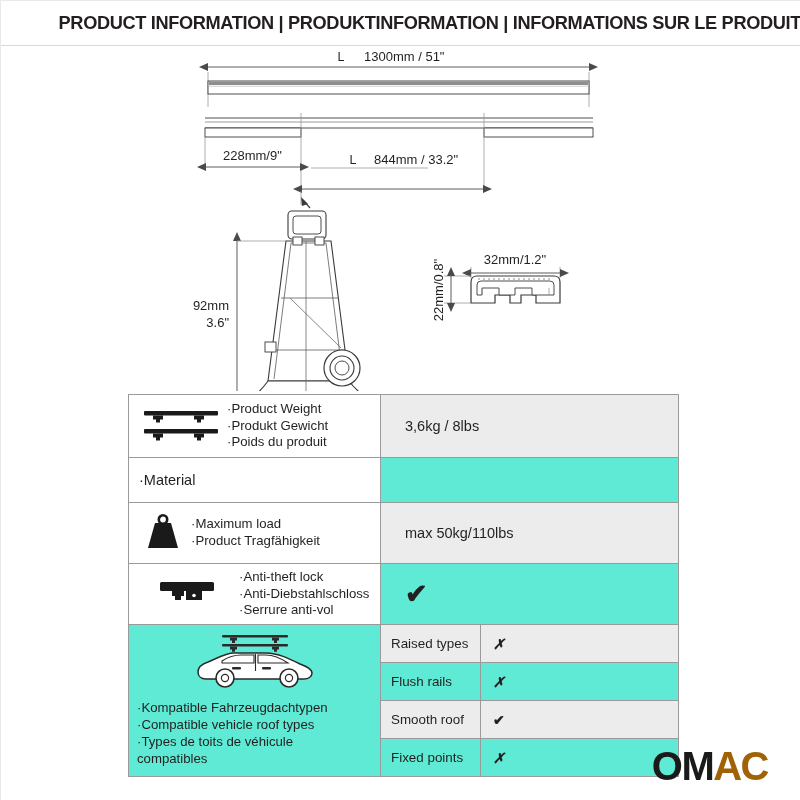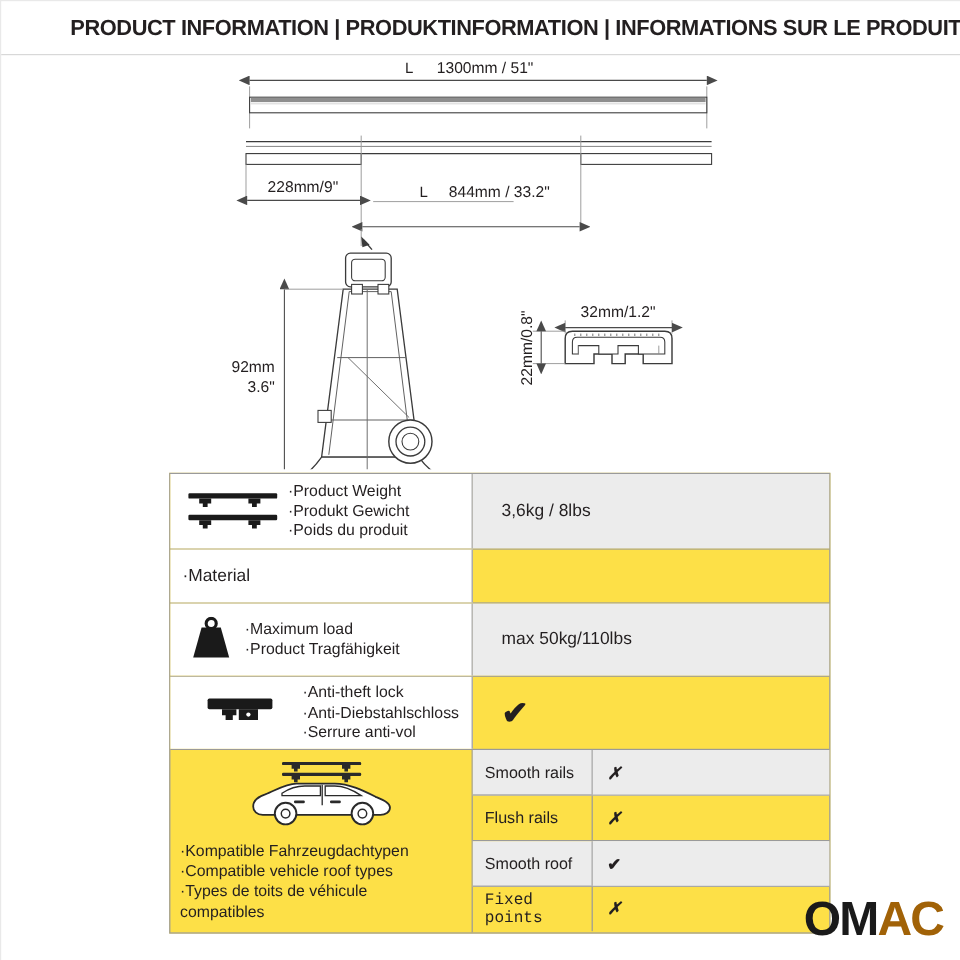--- a/index.html
+++ b/index.html
@@ -69,26 +69,26 @@
   }
   .dim-l {
     font-family: "Liberation Sans", sans-serif;
     font-size: 12.5px;
     fill: #231f20;
   }
 
   
   #spec-table {
     position: absolute;
-    left: 140px;
+    left: 127px;
     top: 393px;
     width: 551px;
     border: 1px solid #9a9a9a;
     box-sizing: border-box;
-    background: #fde047;
+    background: #5eead4;
   }
   .spec-row {
     display: flex;
     border-bottom: 1px solid #9a9a9a;
     min-height: 44px;
   }
   .spec-row:last-child { border-bottom: none; }
 
   .spec-label-cell {
     width: 252px;
@@ -151,21 +151,21 @@
     flex: 1;
     display: flex;
     flex-direction: column;
   }
   .roof-sub {
     display: flex;
     border-bottom: 1px solid #9a9a9a;
     height: 37px;
     align-items: center;
   }
-  .roof-sub:last-child { border-bottom: none; font-family: Liberation Mono, monospace; }
+  .roof-sub:last-child { border-bottom: none; }
   .roof-name {
     width: 100px;
     min-width: 100px;
     box-sizing: border-box;
     border-right: 1px solid #9a9a9a;
     padding-left: 10px;
     font-size: 13.4px;
     height: 100%;
     display: flex;
     align-items: center;
@@ -183,21 +183,21 @@
 
   .tick-big {
     font-size: 27px;
     line-height: 1;
     font-weight: bold;
   }
 
   
   #logo {
     position: absolute;
-    right: 14px;
+    right: 32px;
     bottom: 14px;
     font-family: "Liberation Sans", sans-serif;
     font-weight: bold;
     font-size: 40px;
     letter-spacing: -1.5px;
     line-height: 1;
     display: flex;
     align-items: center;
   }
   #logo-om { color: #1a1a1a; }
@@ -467,21 +467,21 @@
           <div class="roof-left-text">
             <div>·Kompatible Fahrzeugdachtypen</div>
             <div>·Compatible vehicle roof types</div>
             <div>·Types de toits de véhicule</div>
             <div>compatibles</div>
           </div>
         </div>
 
         <div class="roof-right">
           <div class="roof-sub shaded">
-            <div class="roof-name">Smooth rails</div>
+            <div class="roof-name">Raised types</div>
             <div class="roof-mark shaded">
               <span class="mark-x">✗</span>
             </div>
           </div>
           <div class="roof-sub">
             <div class="roof-name">Flush rails</div>
             <div class="roof-mark">
               <span class="mark-x">✗</span>
             </div>
           </div>

